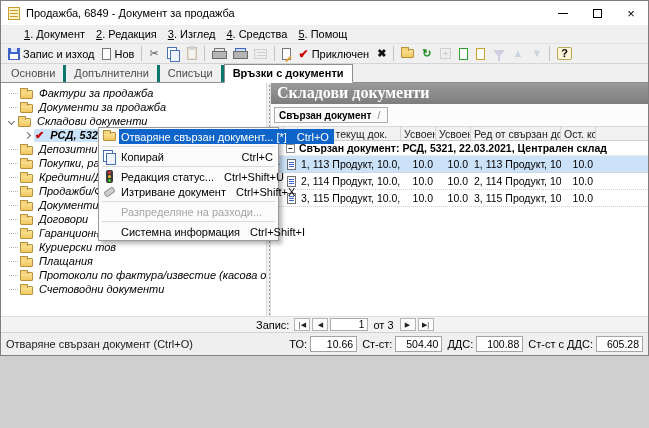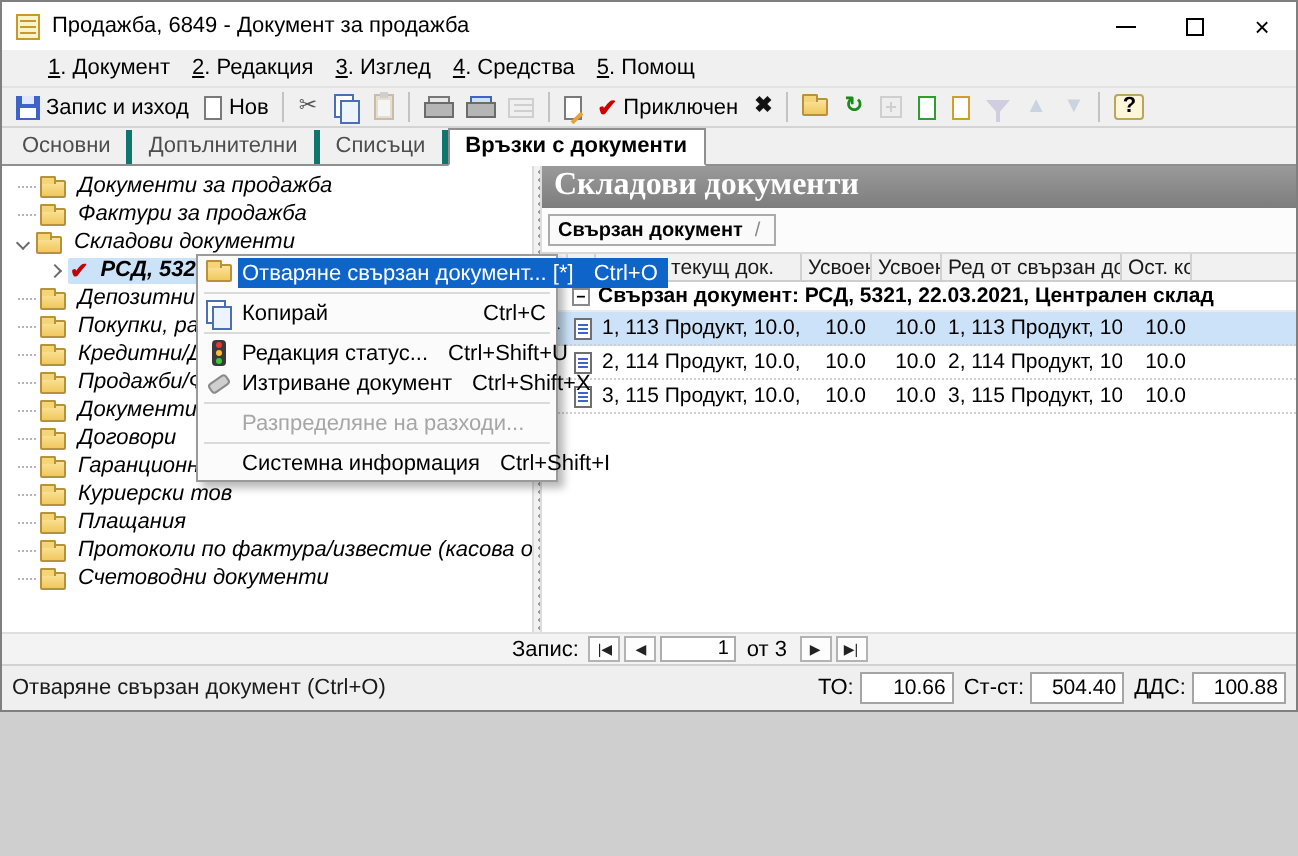--- a/index.html
+++ b/index.html
@@ -301,26 +301,26 @@
       <div class="tab">Допълнителни</div>
       <div class="tab">Списъци</div>
       <div class="tab active">Връзки с документи</div>
     </div>
 
   <div class="content">
     <div class="tree-panel" id="tree">
         <div class="tree-row" style="padding-left: 8px;">
           <span class="tree-stub"></span>
           <span class="folder-ico"></span>
+          <span class="tree-label">Фактури за продажба</span>
+        </div>
+        <div class="tree-row" style="padding-left: 8px;">
+          <span class="tree-stub"></span>
+          <span class="folder-ico"></span>
           <span class="tree-label">Документи за продажба</span>
-        </div>
-        <div class="tree-row" style="padding-left: 8px;">
-          <span class="tree-stub"></span>
-          <span class="folder-ico"></span>
-          <span class="tree-label">Фактури за продажба</span>
         </div>
         <div class="tree-row" style="padding-left: 8px;">
           <span class="exp down"></span>
           <span class="folder-ico"></span>
           <span class="tree-label">Складови документи</span>
         </div>
         <div class="tree-row" style="padding-left: 24px;">
           <span class="exp right"></span>
           <span class="tree-hl">
             <span class="tree-check">✔</span>
@@ -463,20 +463,24 @@
           <span class="total-box">10.66</span>
         </div>
         <div class="total-field">
           <span>Ст-ст:</span>
           <span class="total-box">504.40</span>
         </div>
         <div class="total-field">
           <span>ДДС:</span>
           <span class="total-box">100.88</span>
         </div>
+        <div class="total-field">
+          <span>Ст-ст с ДДС:</span>
+          <span class="total-box">605.28</span>
+        </div>
       </div>
   </div>
 
   <div class="context-menu" id="ctxmenu">
       <div class="cm-item hl">
         <span class="cm-icon">
           <span style="display:inline-flex;align-items:center">
             <span class="folder-ico" style="margin-top:0"></span>
           </span>
         </span>

